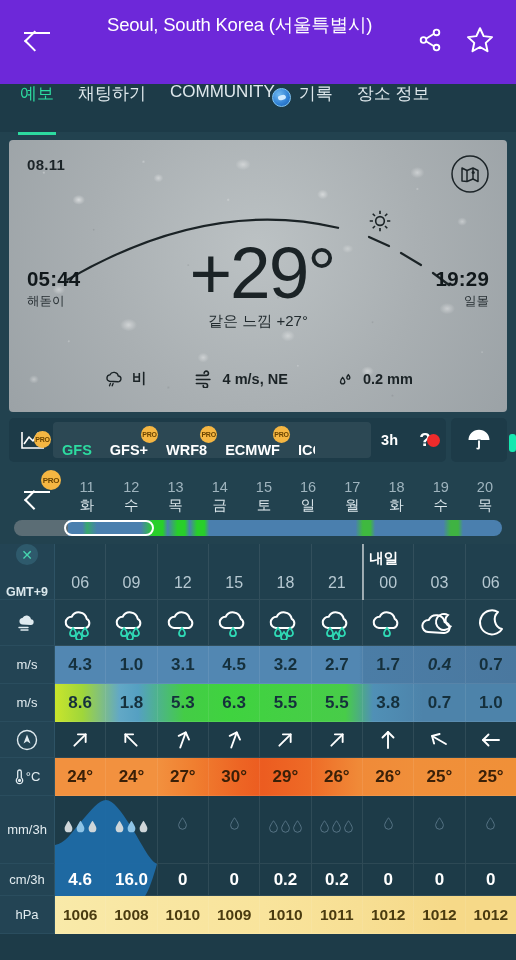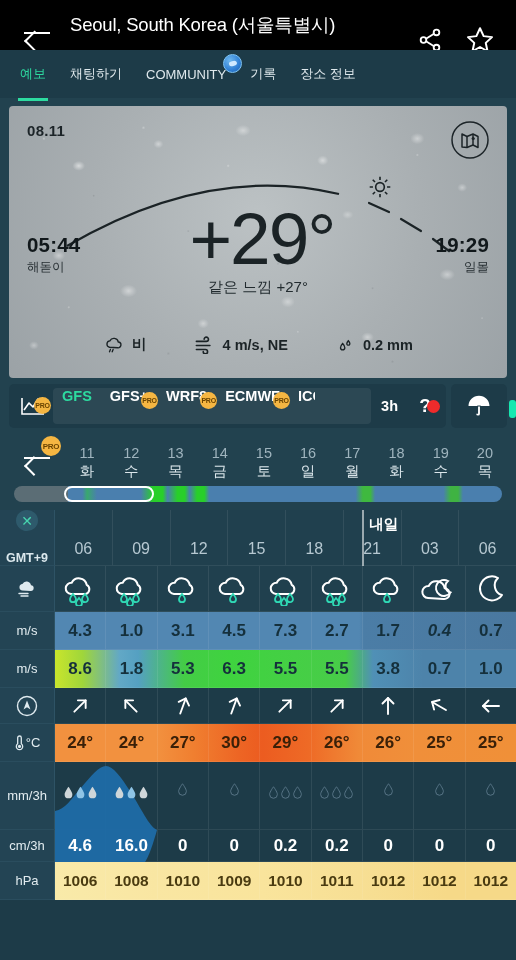--- a/index.html
+++ b/index.html
@@ -7,22 +7,22 @@
   body {
     font-family:"Liberation Sans", sans-serif;
     background:#22424f;
     color:#fff;
     -webkit-font-smoothing:antialiased;
   }
   .app { width:516px; height:960px; position:relative; display:flex; flex-direction:column; }
 
   
   .header {
-    height:50px; background:#000000; display:flex; align-items:flex-start;
-    padding:10px 14px 0 14px; flex:0 0 auto;
+    height:84px; background:#6d28d9; display:flex; align-items:flex-start;
+    padding:10px 14px 0 14px; flex:0 0 auto;gap:37px;
   }
   .back-btn { width:46px; height:46px; display:flex; align-items:center; justify-content:center; cursor:pointer; }
   .back-arrow { width:26px; height:20px; position:relative; }
   .back-arrow::before {
     content:""; position:absolute; left:0; top:9px; width:26px; height:2.4px; background:#fff;
   }
   .back-arrow::after {
     content:""; position:absolute; left:0; top:3px; width:13px; height:13px;
     border-left:2.4px solid #fff; border-bottom:2.4px solid #fff; transform:rotate(45deg); transform-origin:0 100%;
   }
@@ -31,22 +31,22 @@
   .loc-sub { font-size:12.5px; color:#9bb3bd; margin-top:3px; }
   .hdr-icons { display:flex; align-items:center; gap:6px; padding-top:8px; }
   .ico-btn { width:44px; height:44px; display:flex; align-items:center; justify-content:center; cursor:pointer; }
 
   
   .tabs {
     height:48px; background:#1d3b48; display:flex; align-items:center;
     padding:0 8px; flex:0 0 auto; position:relative;
   }
   .tab {
-    font-size:13px; color:#dfe8ec; padding:0 12px; position:relative; white-space:nowrap; cursor:pointer;
-    height:53px; display:flex; align-items:center;
+    font-size:17px; color:#dfe8ec; padding:0 12px; position:relative; white-space:nowrap; cursor:pointer;
+    height:53px; display:flex; align-items:flex-start;
   }
   .tab.active { color:#2ddba0; }
   .tab.active::after {
     content:""; position:absolute; left:10px; right:10px; bottom:0; height:2.5px; background:#2ddba0;
   }
   .tab .globe {
     position:absolute; right:-4px; top:6px; width:19px; height:19px; border-radius:50%;
     background:radial-gradient(circle at 35% 32%, #6fb8ef 0%, #2f7fd4 60%, #1d5fae 100%);
     border:1px solid #7fc5f5;
   }
@@ -125,21 +125,21 @@
     flex:1; height:44px; background:#1d3b48; border-radius:5px; display:flex; align-items:center;
     padding:0 4px; overflow:hidden; position:relative;
   }
   .chart-ico { width:40px; display:flex; align-items:center; justify-content:center; position:relative; cursor:pointer; flex:0 0 auto; }
   .mgroup {
     flex:1; height:36px; background:rgba(255,255,255,.07); border-radius:4px;
     display:flex; align-items:center; overflow:hidden;
   }
   .model {
     font-size:14.5px; font-weight:700; color:#fff; padding:0 9px; white-space:nowrap;
-    position:relative; cursor:pointer; display:flex; align-items:flex-start; height:36px;
+    position:relative; cursor:pointer; display:flex; align-items:flex-end; height:36px;
   }
   .model.active { color:#2ddba0; }
   .model.clip { overflow:hidden; max-width:26px; }
   .pro {
     position:absolute; right:-1px; top:4px; width:17px; height:17px; border-radius:50%;
     background:#f5b642; color:#6b4400; font-size:7px; font-weight:700; display:flex;
     align-items:center; justify-content:center; letter-spacing:-.2px;
   }
   .chart-ico .pro { right:2px; top:2px; }
   .m3h { font-size:14.5px; font-weight:700; color:#fff; padding:0 10px; cursor:pointer; }
@@ -475,20 +475,23 @@
           <div class="cell">
             <span>15</span>
           </div>
           <div class="cell">
             <span>18</span>
           </div>
           <div class="cell">
             <span>21</span>
           </div>
           <div class="cell">
+            <span>00</span>
+          </div>
+          <div class="cell">
             <span>03</span>
           </div>
           <div class="cell">
             <span>06</span>
           </div>
         </div>
     </div>
 
     <div class="trow r-ico">
       <div class="lbl">
@@ -571,21 +574,21 @@
           <div class="cell" style="background: transparent;">
             <span>1.0</span>
           </div>
           <div class="cell" style="background: transparent;">
             <span>3.1</span>
           </div>
           <div class="cell" style="background: transparent;">
             <span>4.5</span>
           </div>
           <div class="cell" style="background: transparent;">
-            <span>7.3</span>
+            <span>3.2</span>
           </div>
           <div class="cell" style="background: transparent;">
             <span>2.7</span>
           </div>
           <div class="cell" style="background: transparent;">
             <span>1.7</span>
           </div>
           <div class="cell" style="background: transparent; font-style: italic;">
             <span>0.4</span>
           </div>

